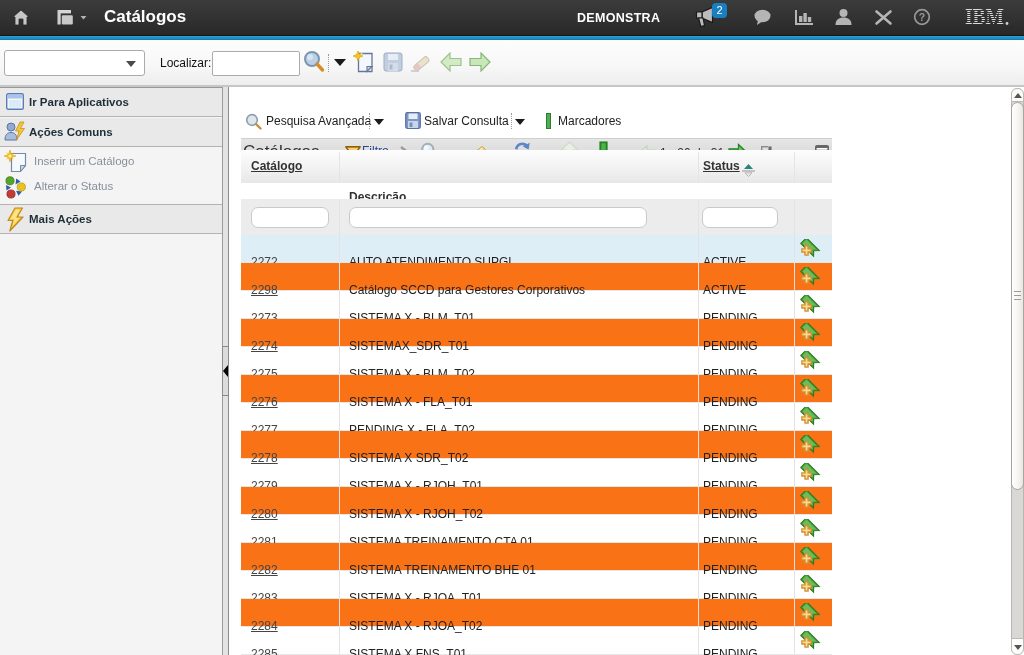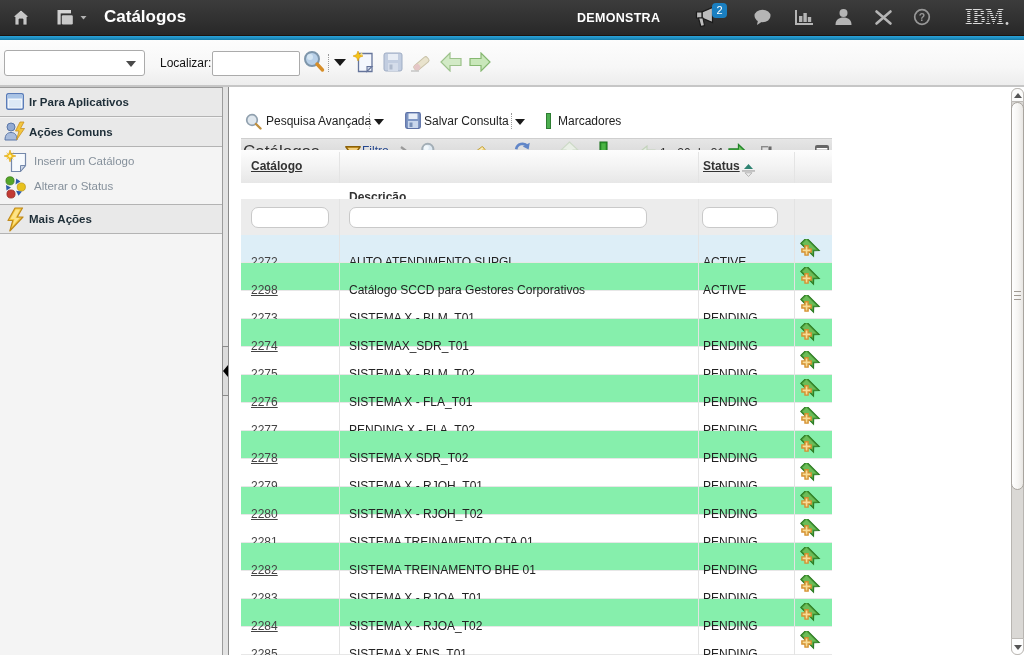--- a/index.html
+++ b/index.html
@@ -56,21 +56,21 @@
   border-top:1px solid #cfcfcf; }
 #tblbar .title { position:absolute; left:2px; top:3px; font-size:17px; color:#333; }
 #blueline { position:absolute; left:0; top:25px; width:591px; height:3px; background:#1f7fa8; }
 #colhead { position:absolute; left:0; top:12px; width:591px; height:33px;
   background:linear-gradient(180deg,#fdfdfd 0%,#f3f3f3 50%,#e7e7e7 100%); }
 .colh { position:absolute; top:9px; font-weight:bold; color:#333; text-decoration:underline; font-size:12px; }
 #filtrow { position:absolute; left:0; top:61px; width:591px; height:36px; background:#ececec; }
 .finput { position:absolute; top:8px; height:21px; background:#fff; border:1px solid #c9c9c9; border-radius:7px; }
 #rows { position:absolute; left:0; top:97px; width:591px; }
 .row { position:relative; width:591px; height:28px; border-bottom:1px solid #e7e7e7; }
-.row.alt { background:#86efac; }
+.row.alt { background:#f97316; }
 .row.sel { background:#ddeef7; }
 .cell { position:absolute; top:8px; white-space:nowrap; font-size:12px;margin-top:12px; }
 .c1 { left:10px; text-decoration:underline; color:#444; }
 .c2 { left:108px; }
 .c3 { left:462px; }
 .vline { position:absolute; top:0; width:1px; height:28px; background:#e3e3e3; }
 .bkm { position:absolute; left:557px; top:4px; }
 
 
 #sbar { left:1011px; top:88px; width:13px; height:567px; }

